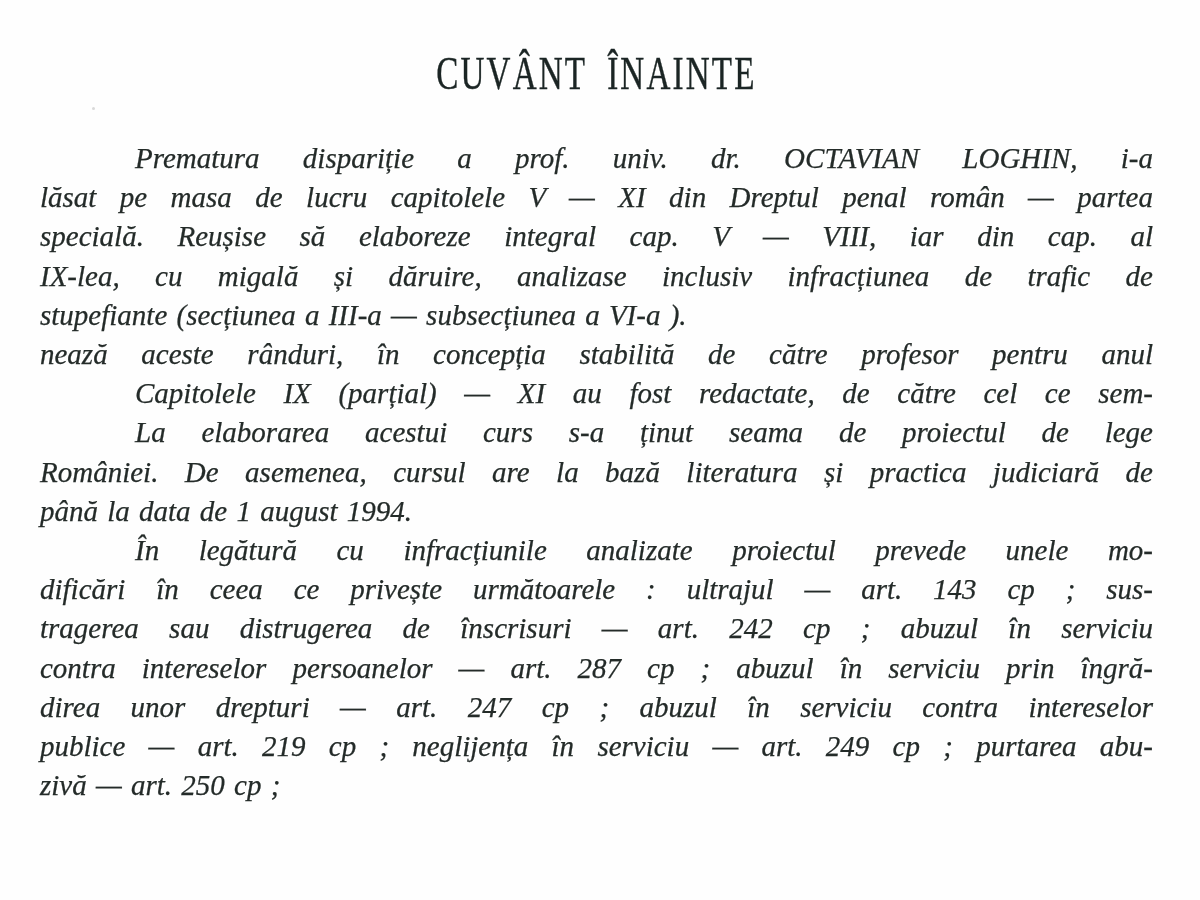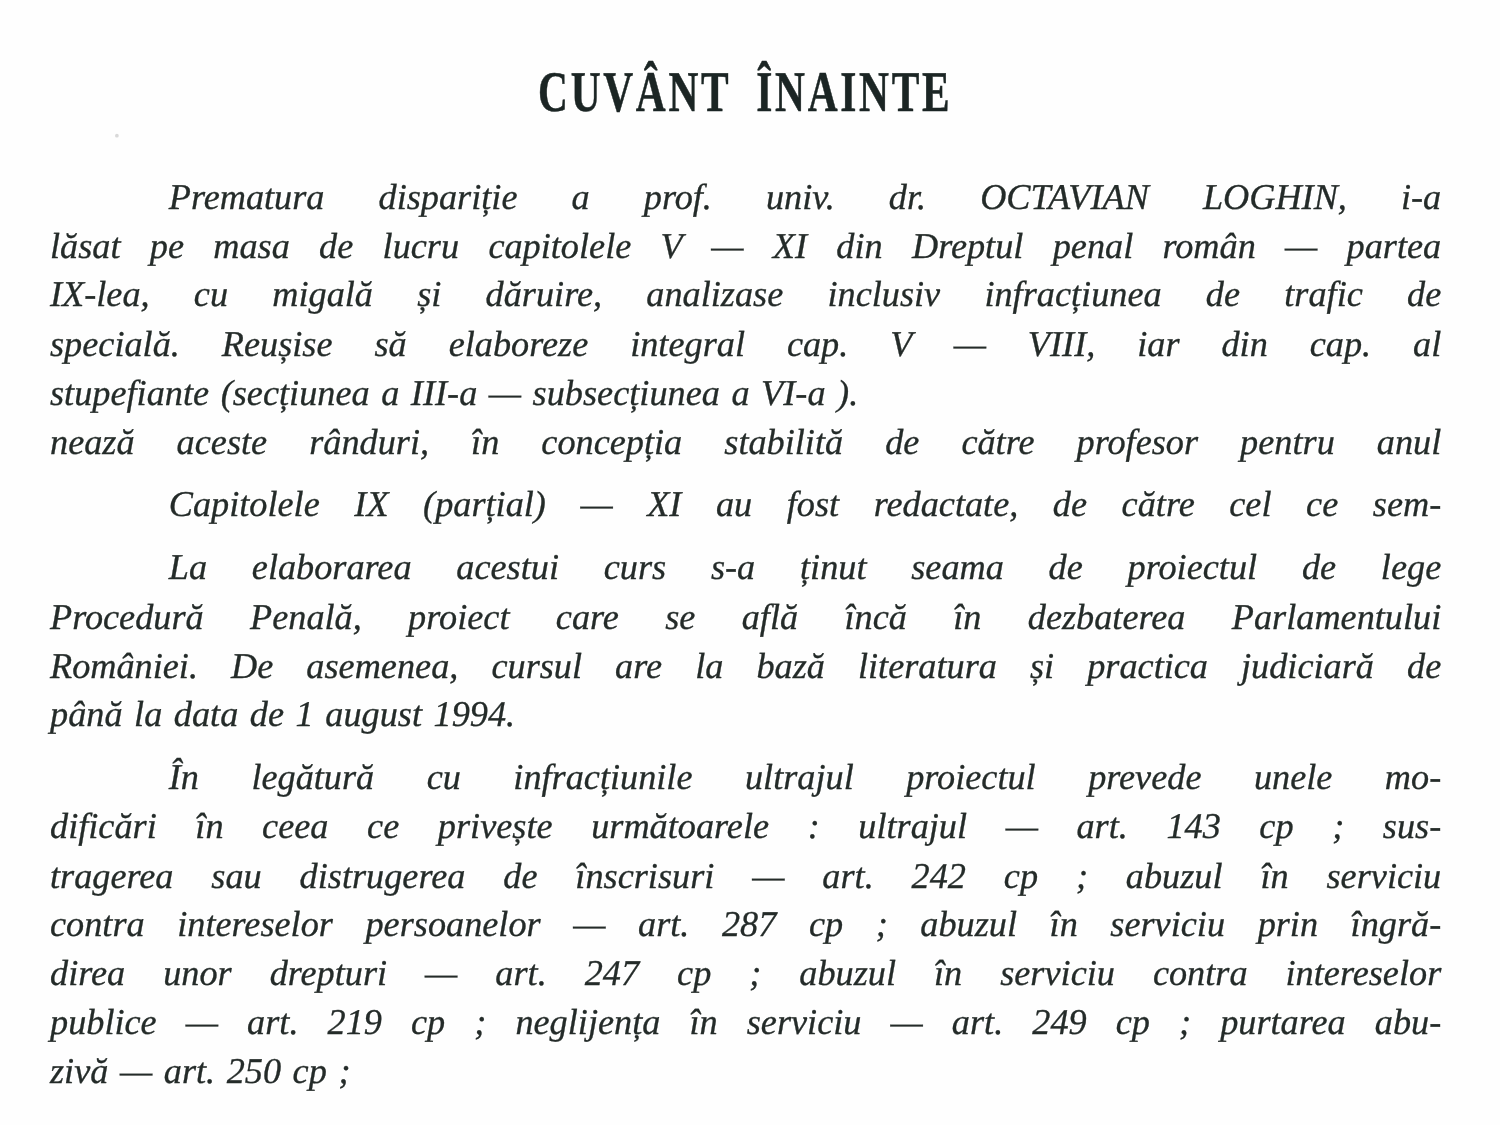--- a/index.html
+++ b/index.html
@@ -17,21 +17,21 @@
   .page {
     width: 1200px;
     height: 900px;
     background: #fefefe;
     box-sizing: border-box;
     padding: 0 47px 0 40px;
   }
   .title {
     margin-top: 52px;
     text-align: center;
-    font-weight: bold;
+    font-weight: normal;
     font-style: normal;
     font-size: 46px;
     line-height: 44px;
     color: #1b2524;
     letter-spacing: 3px;
     word-spacing: 14px;
     white-space: nowrap;
   }
   .title .squeeze {
     display: inline-block;
@@ -48,21 +48,20 @@
     line-height: 39.2px;
     color: #242b29;
     -webkit-text-stroke: 0.25px #242b29;
     text-align: justify;
     text-align-last: justify;
     word-spacing: 2px;
     white-space: normal;
   }
   .line.first {
     text-indent: 95px;
-    margin-top: 11px;
   }
   .line.plast {
     text-align-last: left;
   }
   .speck {
     position: absolute;
     left: 92px;
     top: 107px;
     width: 3px;
     height: 3px;
@@ -79,39 +78,38 @@
     <span class="squeeze">CUVÂNT ÎNAINTE</span>
   </div>
 
   <div class="speck"></div>
 
   <div class="content">
 
     <div>
       <div class="line first">Prematura dispariție a prof. univ. dr. OCTAVIAN LOGHIN, i-a</div>
       <div class="line">lăsat pe masa de lucru capitolele V — XI din Dreptul penal român — partea</div>
+      <div class="line">specială. Reușise să elaboreze integral cap. V — VIII, iar din cap. al</div>
       <div class="line">IX-lea, cu migală și dăruire, analizase inclusiv infracțiunea de trafic de</div>
-      <div class="line">specială. Reușise să elaboreze integral cap. V — VIII, iar din cap. al</div>
       <div class="line plast">stupefiante (secțiunea a III-a — subsecțiunea a VI-a ).</div>
     </div>
 
     <div>
       <div class="line">nează aceste rânduri, în concepția stabilită de către profesor pentru anul</div>
       <div class="line first">Capitolele IX (parțial) — XI au fost redactate, de către cel ce sem-</div>
     </div>
 
     <div>
       <div class="line first">La elaborarea acestui curs s-a ținut seama de proiectul de lege</div>
-      <div class="line">Procedură Penală, proiect care se află încă în dezbaterea Parlamentului</div>
       <div class="line">României. De asemenea, cursul are la bază literatura și practica judiciară de</div>
       <div class="line plast">până la data de 1 august 1994.</div>
     </div>
 
     <div>
-      <div class="line first">În legătură cu infracțiunile ultrajul proiectul prevede unele mo-</div>
+      <div class="line first">În legătură cu infracțiunile analizate proiectul prevede unele mo-</div>
       <div class="line">dificări în ceea ce privește următoarele : ultrajul — art. 143 cp ; sus-</div>
       <div class="line">tragerea sau distrugerea de înscrisuri — art. 242 cp ; abuzul în serviciu</div>
       <div class="line">contra intereselor persoanelor — art. 287 cp ; abuzul în serviciu prin îngră-</div>
       <div class="line">direa unor drepturi — art. 247 cp ; abuzul în serviciu contra intereselor</div>
       <div class="line">publice — art. 219 cp ; neglijența în serviciu — art. 249 cp ; purtarea abu-</div>
       <div class="line plast">zivă — art. 250 cp ;</div>
     </div>
 
   </div>
 </div>

